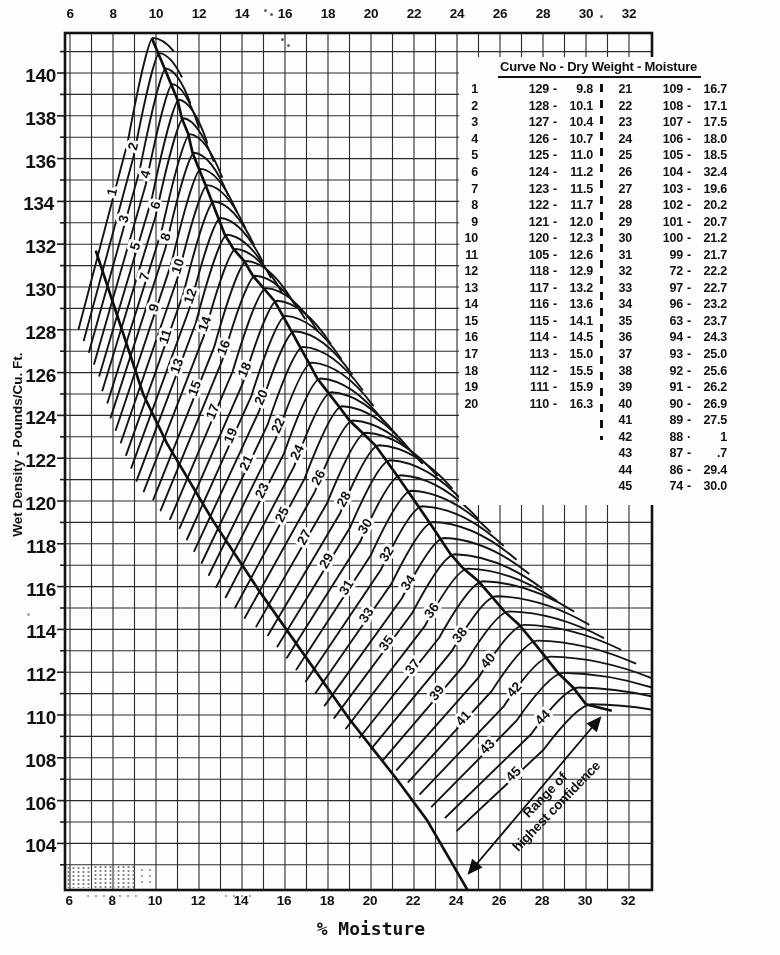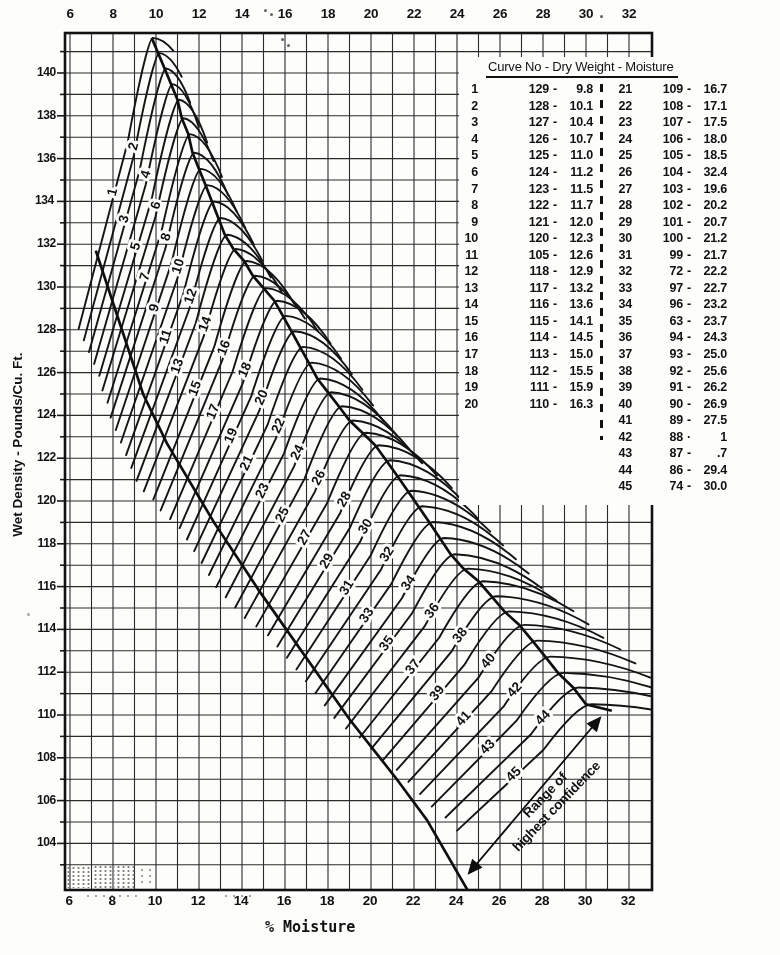--- a/index.html
+++ b/index.html
@@ -1,29 +1,29 @@
 <!DOCTYPE html>
 <html><head>
 <meta charset="utf-8">
 <style>
   html,body{margin:0;padding:0;background:#e8e8e8;}
   .page{position:relative;width:780px;height:955px;background:#fdfdfc;overflow:hidden;
         font-family:"Liberation Sans",sans-serif;color:#111;}
   #chart-svg{position:absolute;left:0;top:0;}
   .xtick{position:absolute;transform:translateX(-50%);font-weight:700;font-size:13.5px;letter-spacing:-.3px;}
-  .ytick{position:absolute;width:34px;text-align:right;font-weight:700;font-size:12px;letter-spacing:-.3px;}
+  .ytick{position:absolute;width:34px;text-align:right;font-weight:700;font-size:19px;letter-spacing:-.3px;}
   .yaxis-title{position:absolute;left:-183px;top:437px;width:400px;text-align:center;
         transform:rotate(-90deg);font-weight:700;font-size:13.5px;}
-  .xaxis-title{position:absolute;left:265px;top:918px;width:160px;text-align:left;
-        font-family:"DejaVu Sans Mono",monospace;font-weight:700;font-size:15px;}
+  .xaxis-title{position:absolute;left:265px;top:918px;width:160px;text-align:right;
+        font-family:"DejaVu Sans Mono",monospace;font-weight:700;font-size:18px;}
   .title-box{position:absolute;left:246px;top:96px;width:192px;height:41px;background:#fdfdfc;
         border:2px solid #151515;display:flex;flex-direction:column;align-items:center;justify-content:center;
         font-weight:700;font-size:14.5px;line-height:17px;letter-spacing:.4px;text-align:center;}
   .legend-panel{position:absolute;left:459px;top:57px;width:321px;height:448px;background:#fdfdfc;}
-  .legend-header{position:absolute;left:486px;top:59px;font-weight:400;font-size:13px;
+  .legend-header{position:absolute;left:498px;top:59px;font-weight:700;font-size:13px;
         border-bottom:2.2px solid #111;padding:0 4px 2px 2px;letter-spacing:-.2px;white-space:nowrap;}
   .lcol{position:absolute;top:81px;}
   .lcol1{left:458px;}
   .lcol2{left:610px;}
   .lrow{display:flex;align-items:center;height:16.55px;font-size:12.5px;font-weight:700;letter-spacing:-.2px;}
   .lrow .lno{width:20px;text-align:right;}
   .lcol2 .lrow .lno{width:22px;}
   .lcol1 .lrow .ldry{margin-left:41px;width:30px;text-align:right;}
   .lcol2 .lrow .ldry{margin-left:19px;width:32px;text-align:right;}
   .lrow .lsep{width:12px;text-align:center;}

